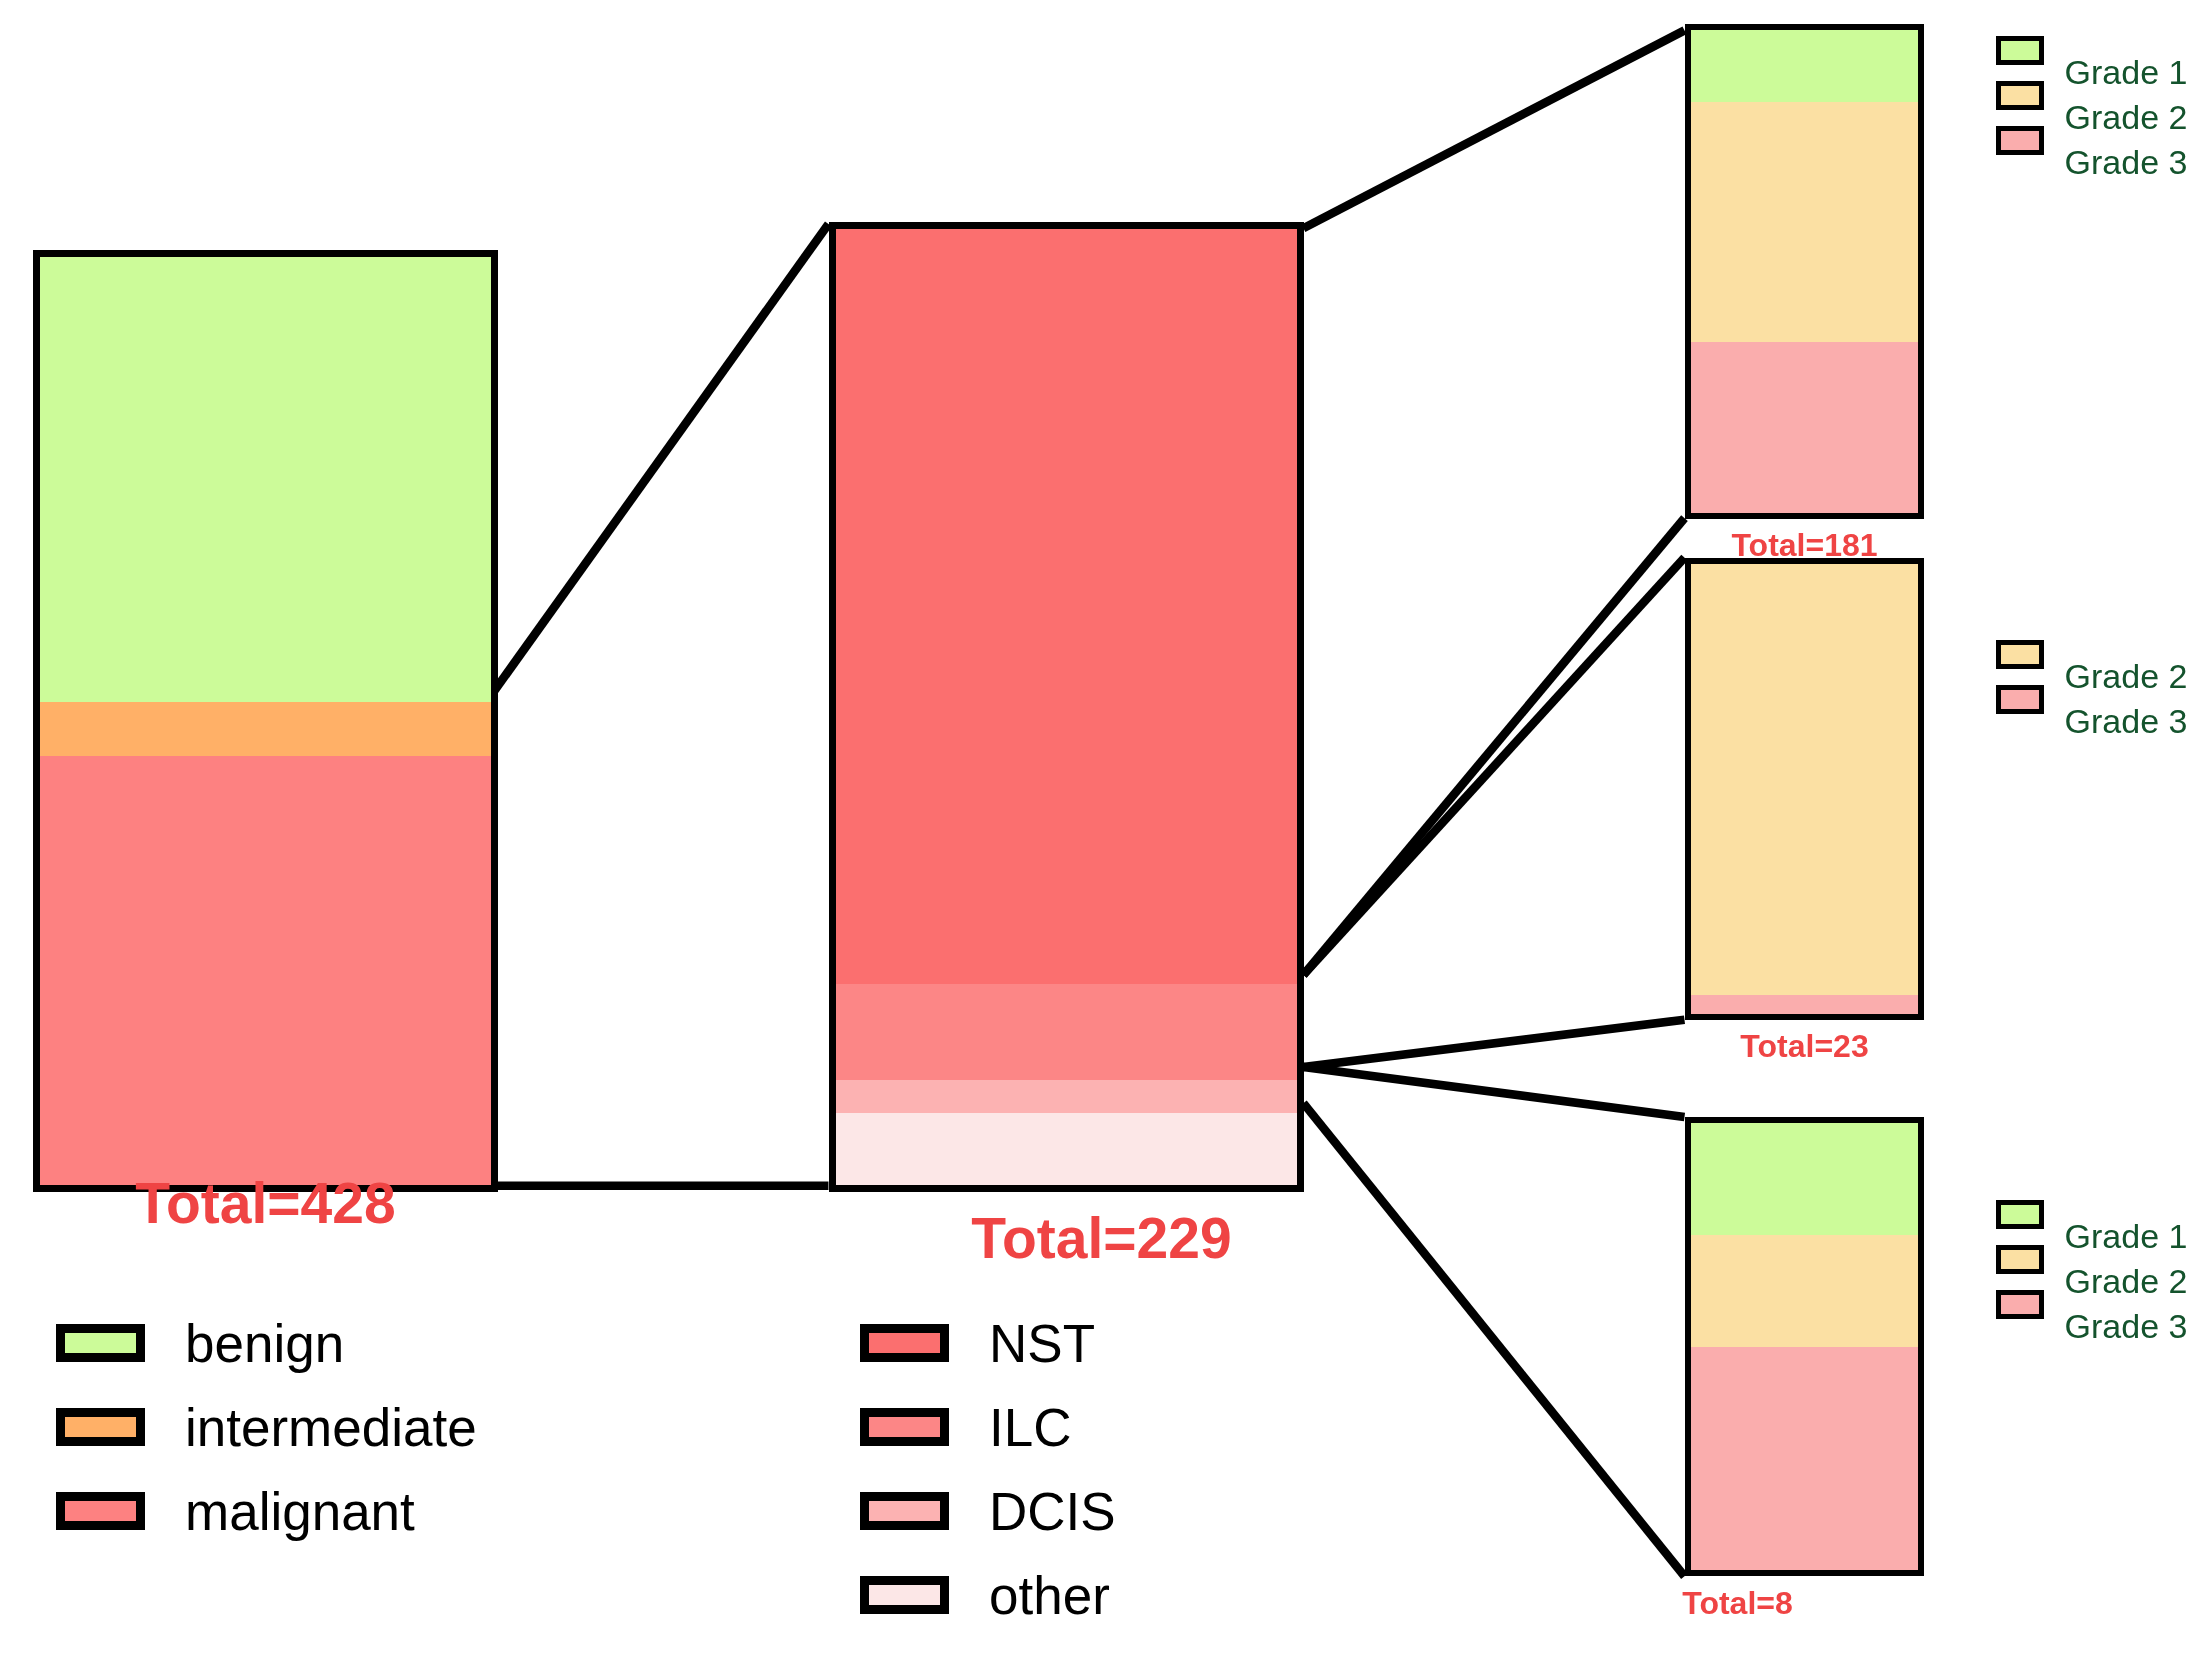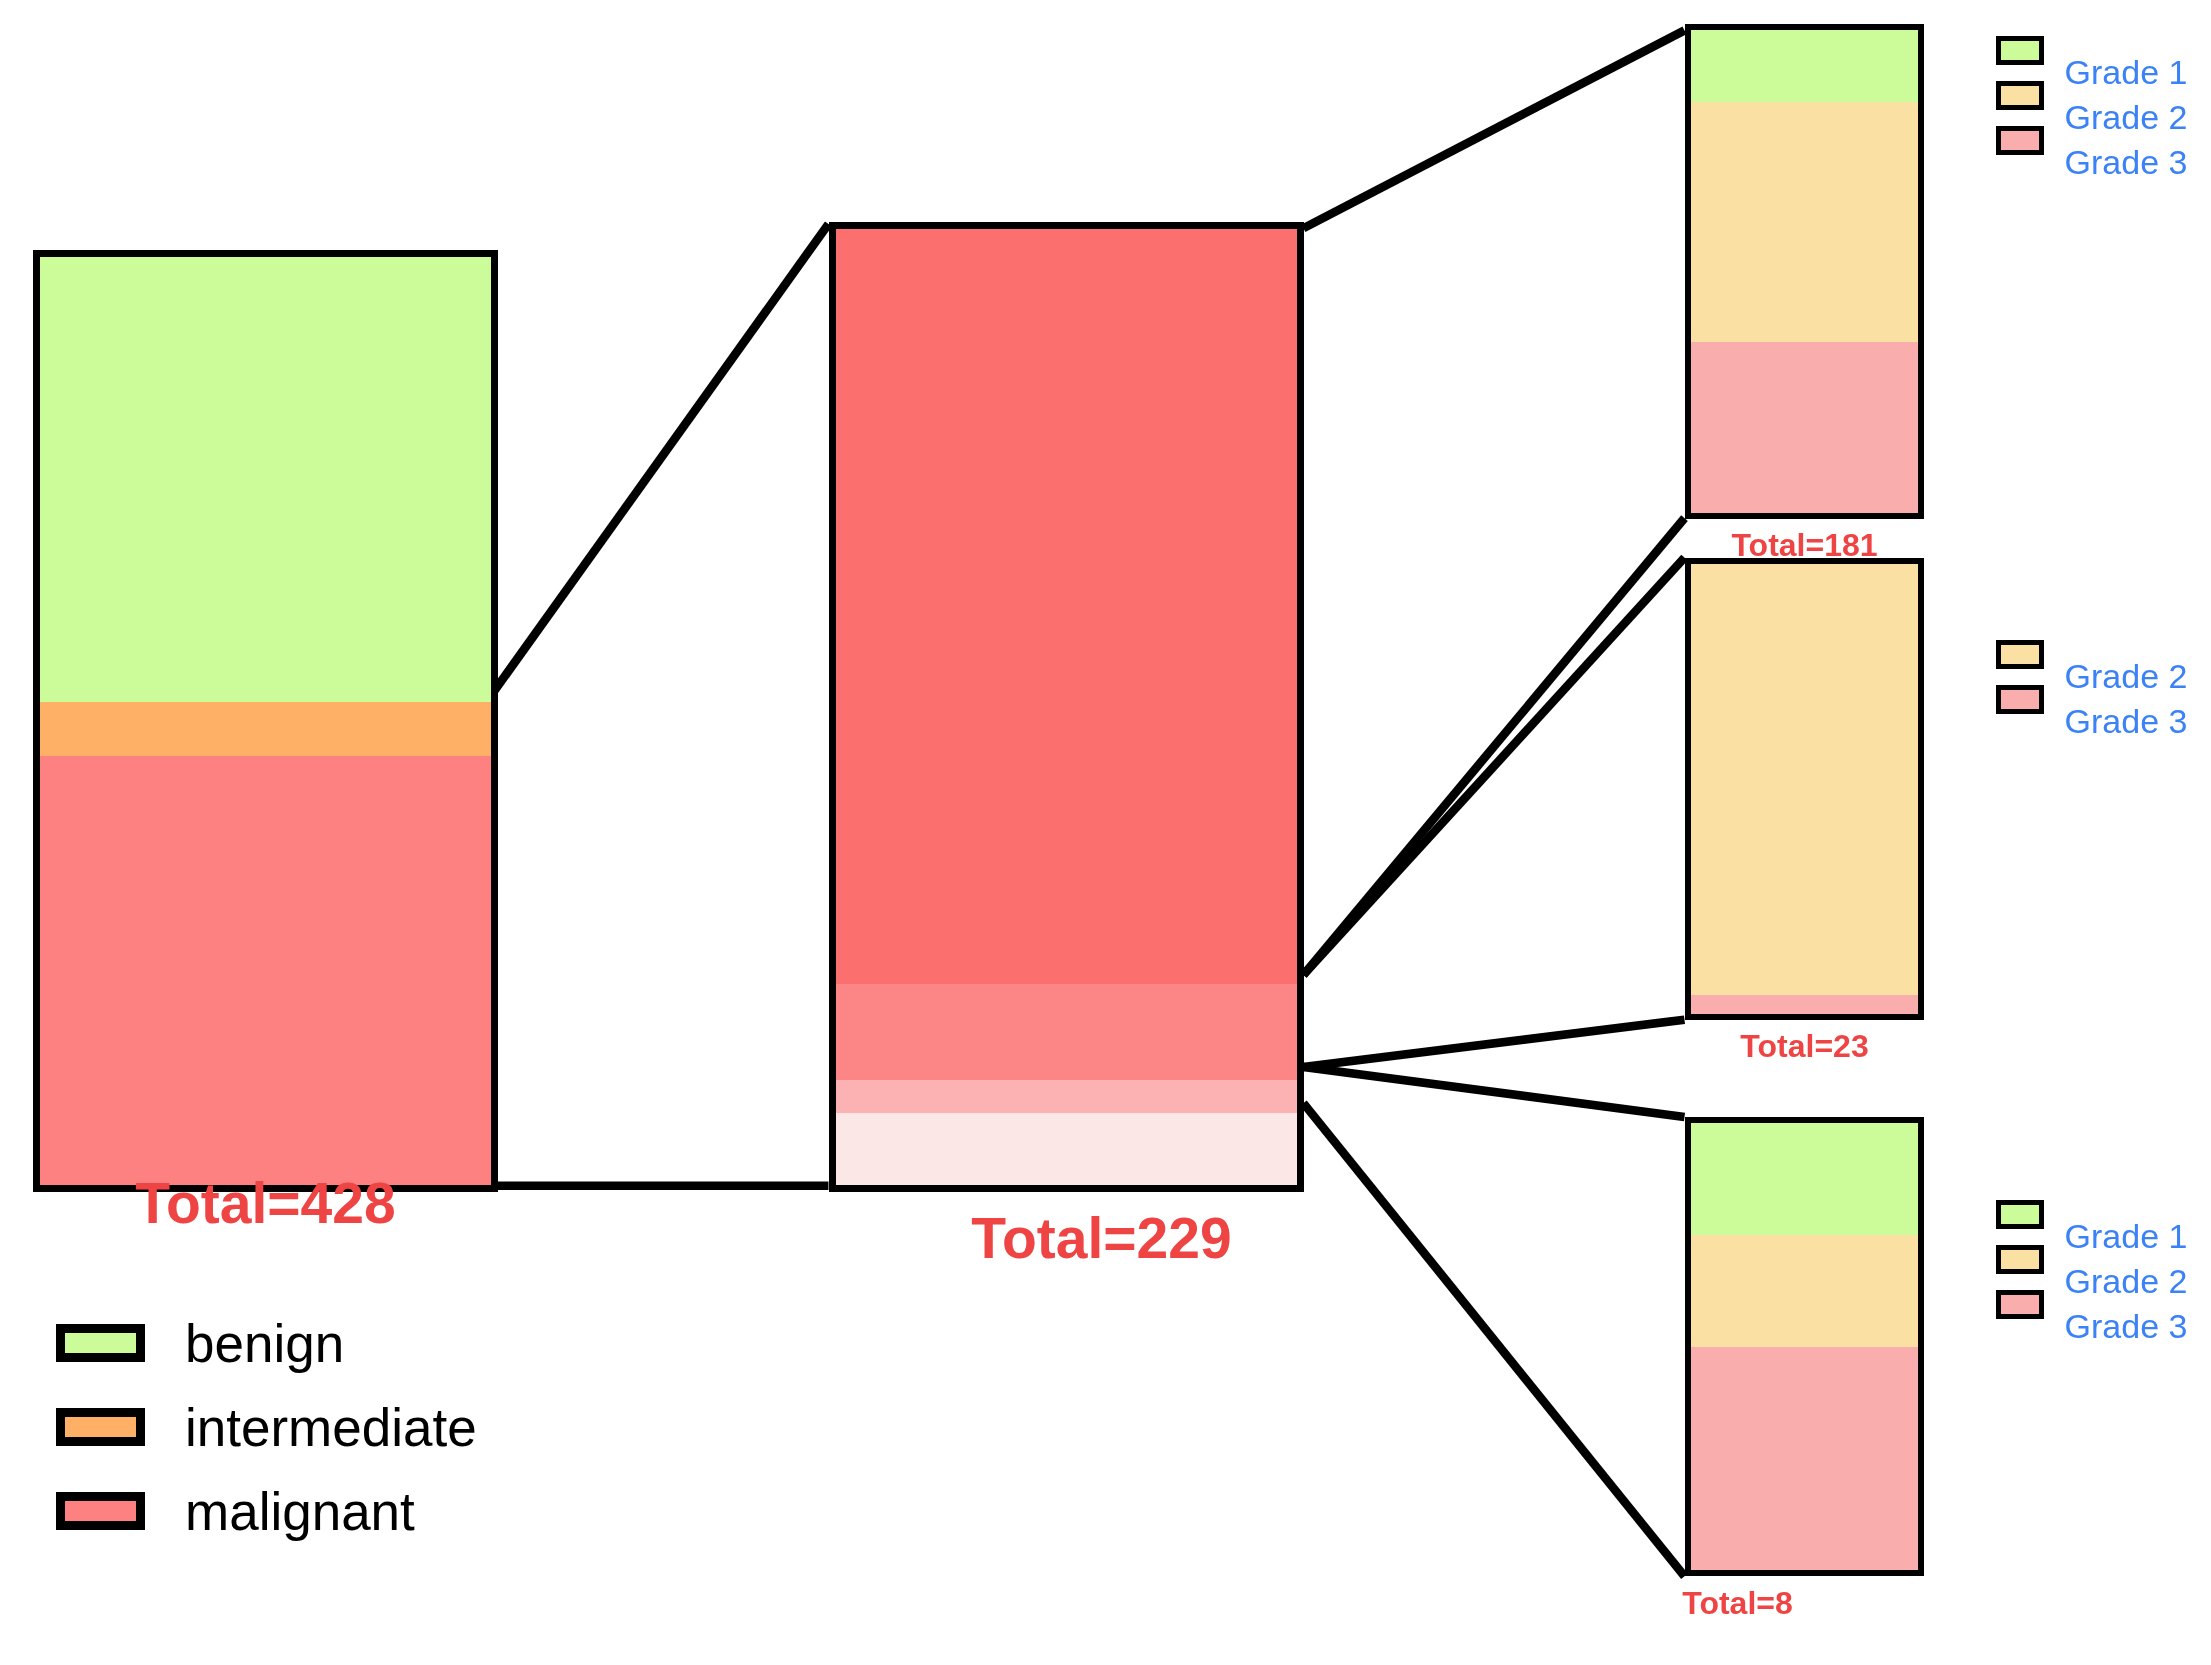--- a/index.html
+++ b/index.html
@@ -16,21 +16,21 @@
 
   svg.links{position:absolute;left:0;top:0;width:2211px;height:1666px;pointer-events:none;}
 
   .legend{position:absolute;}
   .legend .row{display:flex;align-items:center;}
   .legend.big .row{height:84px;}
   .legend.big .sw{width:89px;height:38px;border:9.5px solid #000;box-sizing:border-box;margin-right:40px;}
   .legend.big .lb{font-size:53px;color:#000;line-height:1;}
   .legend.sml .row{height:45px;}
   .legend.sml .sw{width:48px;height:29px;border:5.2px solid #000;box-sizing:border-box;margin-right:20.6px;}
-  .legend.sml .lb{font-size:34px;color:#3b82f6;line-height:1;margin-top:43px;}
+  .legend.sml .lb{font-size:34px;color:#14532d;line-height:1;margin-top:43px;}
 </style>
 </head>
 <body>
 
 <div class="stage">
 
   <svg class="links" viewBox="0 0 2570 1936">
     <g stroke="#000" stroke-width="10" fill="none">
 
       <path d="M573,805 L963,260"></path>
@@ -71,20 +71,38 @@
   </div>
 
   <div class="bar" id="bar-subtypes" style="left:829px;top:222px;width:475px;height:970px;">
     <div class="seg" style="height:79.0%;background:#FB6F6F;"></div>
     <div class="seg" style="height:10.0%;background:#FC8686;"></div>
     <div class="seg" style="height:3.5%;background:#FCB2B2;"></div>
     <div class="seg" style="height:7.5%;background:#FCE7E7;"></div>
   </div>
   <div class="tlabel big" style="left:864px;top:1205px;width:475px;">Total=229</div>
 
+  <div class="legend big" style="left:860px;top:1301px;width:482px;">
+    <div class="row">
+      <span class="sw" style="background:#FB6F6F;"></span>
+      <span class="lb">NST</span>
+    </div>
+    <div class="row">
+      <span class="sw" style="background:#FC8686;"></span>
+      <span class="lb">ILC</span>
+    </div>
+    <div class="row">
+      <span class="sw" style="background:#FCB2B2;"></span>
+      <span class="lb">DCIS</span>
+    </div>
+    <div class="row">
+      <span class="sw" style="background:#FCE7E7;"></span>
+      <span class="lb">other</span>
+    </div>
+  </div>
 
   <div class="bar thin" id="bar-nst" style="left:1685px;top:24px;width:239px;height:495px;">
     <div class="seg" style="height:14.9%;background:#CCFB99;"></div>
     <div class="seg" style="height:49.7%;background:#FBE0A3;"></div>
     <div class="seg" style="height:35.4%;background:#FAADAD;"></div>
   </div>
   <div class="tlabel sm" style="left:1685px;top:527px;width:239px;">Total=181</div>
 
   <div class="legend sml" style="left:1996px;top:27.5px;width:206px;">
     <div class="row">

